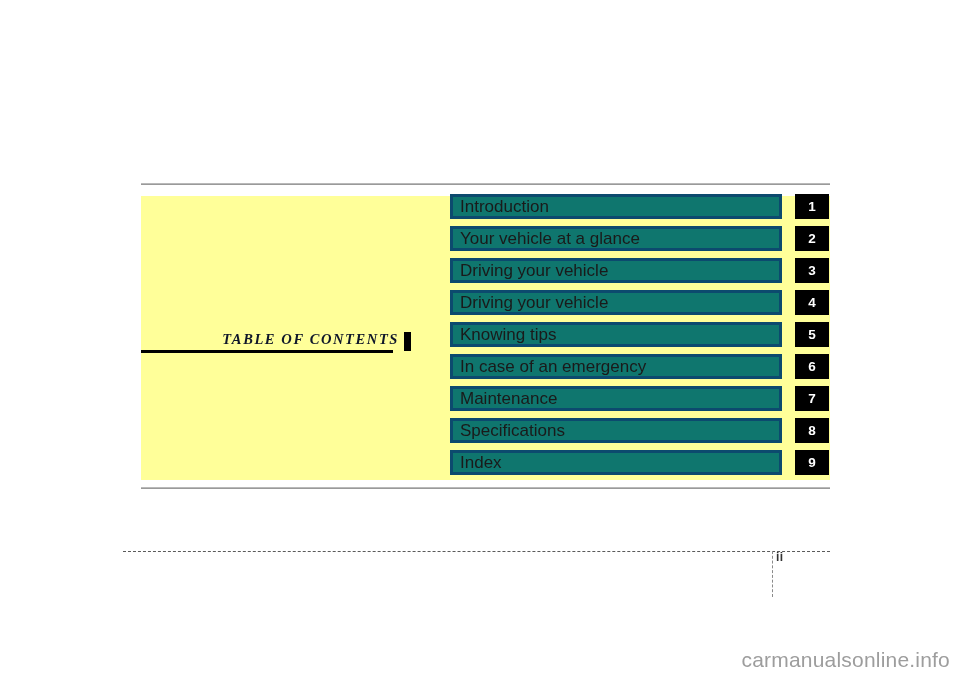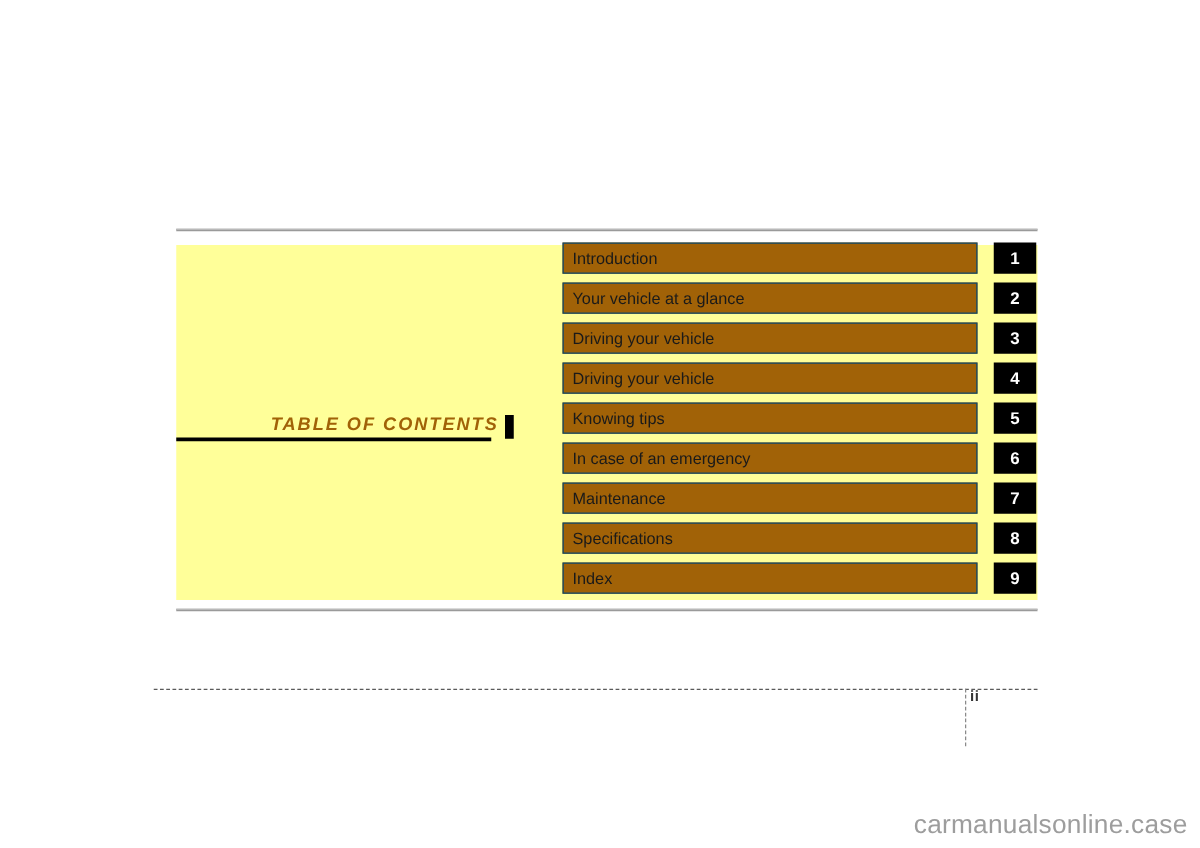--- a/index.html
+++ b/index.html
@@ -52,26 +52,26 @@
     position: absolute;
     left: 141px;
     top: 325px;
     width: 260px;
     height: 28px;
   }
   .toc-title {
     position: absolute;
     right: 2px;
     bottom: 5px;
-    font-family: Liberation Sans, sans-serif;
+    font-family: Liberation Serif, serif;
     font-size: 14.5px;
     font-weight: bold;
     font-style: italic;
     letter-spacing: 1.6px;
-    color: #a16207;
+    color: #0f172a;
     white-space: nowrap;
     margin-left: 32px;
   }
   .toc-title-rule {
     position: absolute;
     left: 0;
     bottom: 0;
     width: 252px;
     height: 3px;
     background: #000000;
@@ -98,26 +98,26 @@
     margin-bottom: 7px;
     display: flex;
     align-items: stretch;
   }
   .toc-row:last-child { margin-bottom: 0; }
 
   .toc-item {
     flex: 0 0 332px;
     width: 332px;
     box-sizing: border-box;
-    border: 1px solid #0c4a6e;
-    background: #a16207;
+    border: 3px solid #0c4a6e;
+    background: #0f766e;
     display: flex;
     align-items: center;
     padding-left: 7px;
-    font-size: 13px;
+    font-size: 17px;
     color: #1a1a1a;
     line-height: 1;
   }
 
   .toc-num {
     flex: 0 0 34px;
     width: 34px;
     margin-left: 13px;
     background: #000000;
     color: #ffffff;
@@ -220,15 +220,15 @@
       <div class="toc-num">9</div>
     </div>
   </div>
 
   <div class="rule rule-bottom"></div>
 
   <div class="crop-h"></div>
   <div class="crop-v"></div>
   <div class="page-number">ii</div>
 
-  <div class="watermark">carmanualsonline.case</div>
+  <div class="watermark">carmanualsonline.info</div>
 
 </div>
 
 </body></html>

